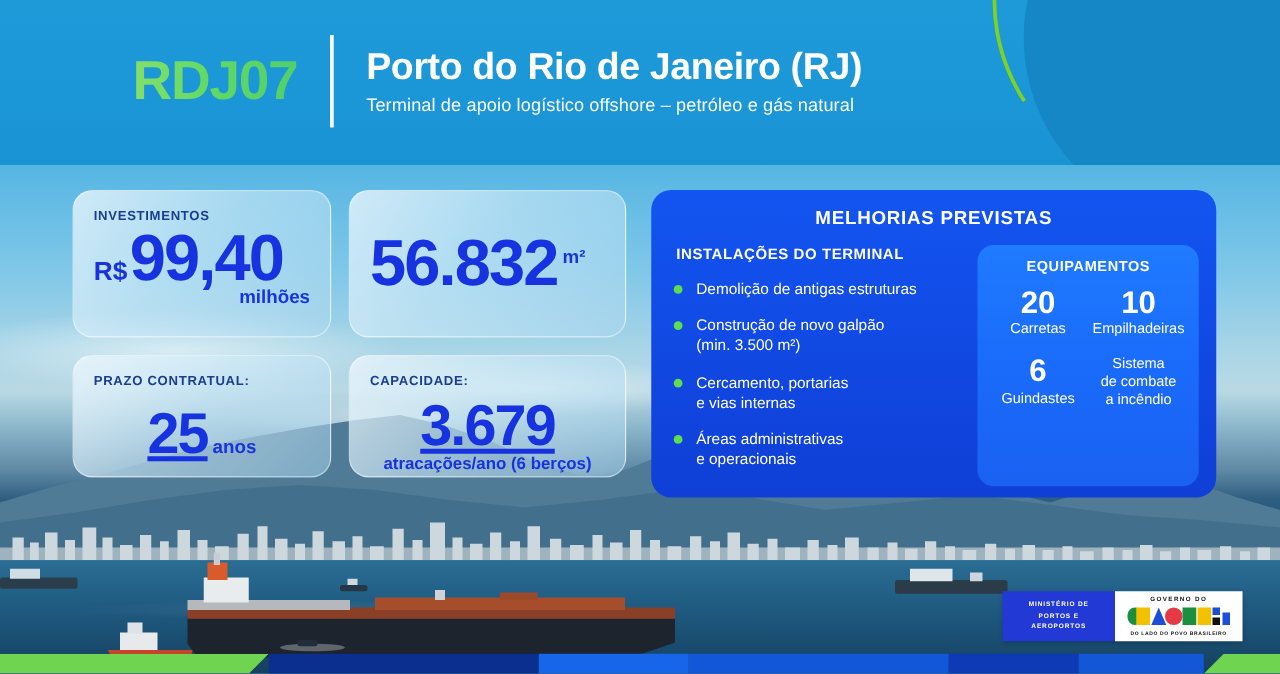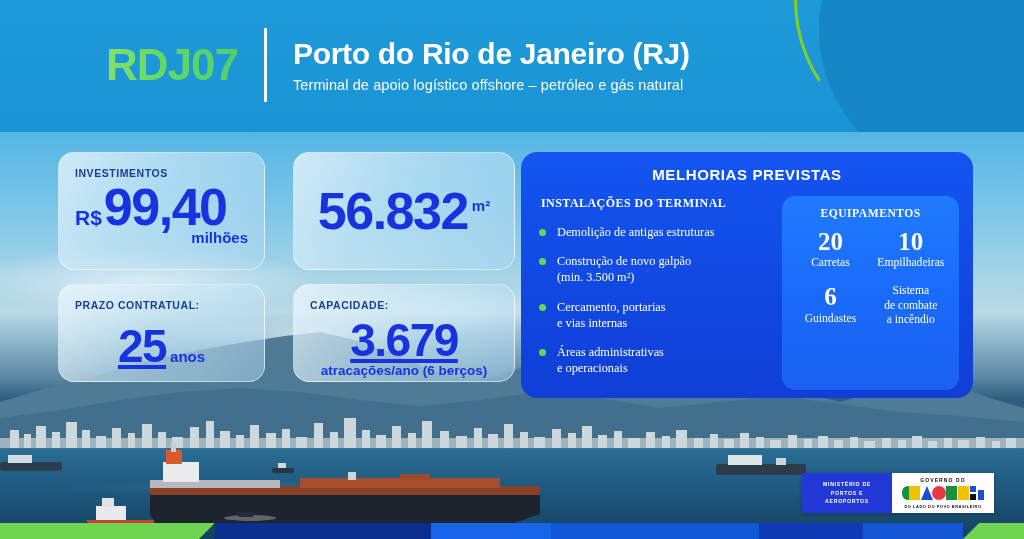--- a/index.html
+++ b/index.html
@@ -127,37 +127,37 @@
     font-size: 14.5px; font-weight: 400; margin-top: 7px;
     letter-spacing: .1px; white-space: nowrap; opacity: .98;
   }
 
   
   .cards {
     position: absolute; left: 58px; top: 152px;
     display: grid;
     grid-template-columns: 207px 222px;
     grid-template-rows: 118px 98px;
-    gap: 14px 28px;
+    gap: 14px 14px;
     z-index: 6;
   }
   .card {
     position: relative;
     border-radius: 16px;
     background: linear-gradient(135deg, rgba(236,246,252,.80) 0%, rgba(205,233,247,.62) 45%, rgba(172,215,240,.50) 100%);
     border: 1px solid rgba(255,255,255,.45);
     padding: 14px 16px 10px 16px;
     overflow: hidden;
   }
   .card-label {
     font-size: 10.5px; font-weight: 700; letter-spacing: .55px;
     color: #1a3f8f; text-transform: uppercase;
   }
   .card-body {
-    display: flex; align-items: baseline; justify-content: center;
+    display: flex; align-items: baseline; justify-content: flex-start;
     color: #1733e0;
   }
   .prefix { font-size: 21px; font-weight: 800; margin-right: 2px; color:#1733e0; }
   .bignum { font-size: 52px; font-weight: 900; line-height: 1; letter-spacing: -1.5px; color:#1733e0; }
   .bignum.sm { font-size: 46px; text-decoration: underline; }
   .unit { font-size: 15px; font-weight: 800; margin-left: 4px; color:#1733e0; }
   .unit.sup { font-size: 15px; align-self: flex-start; margin-top: 12px; }
   .card-foot {
     text-align: right; font-size: 15px; font-weight: 800; color: #1733e0;
     margin-top: -4px;
@@ -177,21 +177,21 @@
     border-radius: 16px;
     background: linear-gradient(180deg, #1355f0 0%, #1148e2 55%, #0f3fd6 100%);
     z-index: 6;
     padding: 14px 14px 14px 14px;
     color: #fff;
   }
   .panel-title {
     text-align: center; font-size: 15px; font-weight: 800;
     letter-spacing: .6px; margin-bottom: 13px;
   }
-  .panel-cols { display: flex; gap: 10px; font-family: Liberation Serif, serif; }
+  .panel-cols { display: flex; gap: 10px; }
   .col-left { width: 248px; }
   .col-sub {
     font-size: 12px; font-weight: 800; letter-spacing: .45px;
     margin-bottom: 13px; padding-left: 6px;
   }
   ul.features { list-style: none; }
   ul.features li {
     position: relative;
     padding-left: 22px;
     margin-bottom: 13px;

